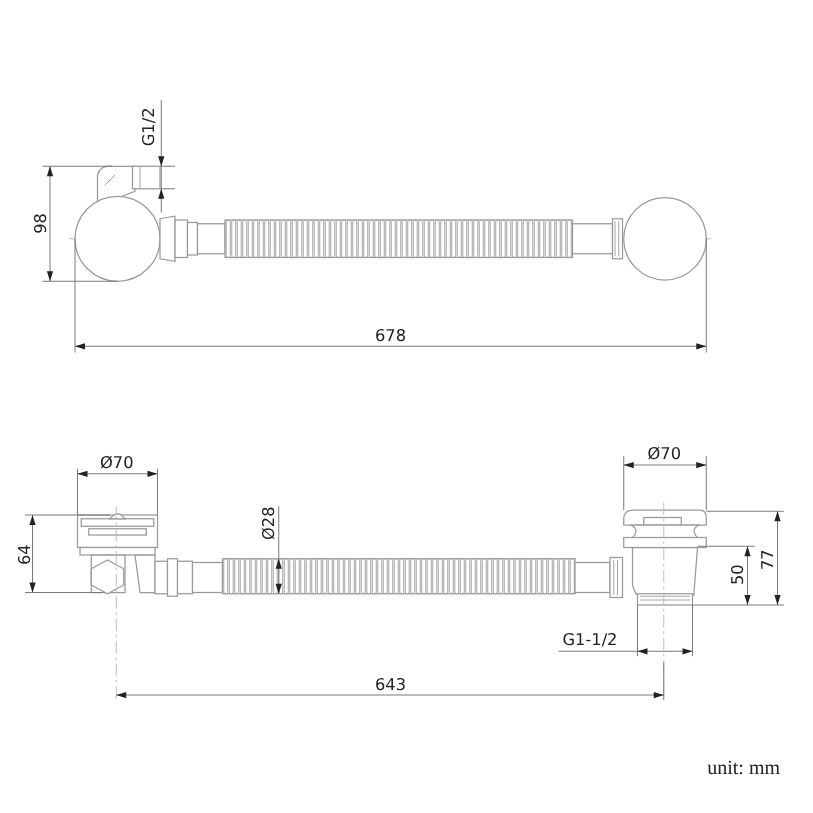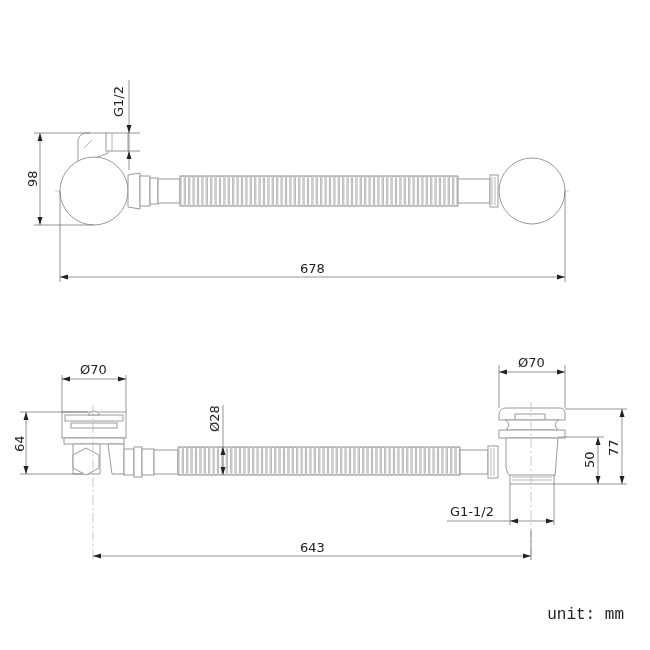--- a/index.html
+++ b/index.html
@@ -4,21 +4,21 @@
 <style>
   html, body { margin: 0; padding: 0; background: #ffffff; }
   body { width: 650px; height: 650px; position: relative; overflow: hidden; font-family: "DejaVu Sans", sans-serif; }
   svg { position: absolute; left: 0; top: 0; }
   .part { fill: #ffffff; stroke: #9a9a9a; stroke-width: 1; }
   .thin { fill: none; stroke: #a5a5a5; stroke-width: 0.8; }
   .dim { fill: none; stroke: #7a7a7a; stroke-width: 0.8; }
   .center { fill: none; stroke: #b5b5b5; stroke-width: 0.7; stroke-dasharray: 10 3 2 3; }
   .arrow { fill: #222; stroke: none; }
   .lbl { font-size: 13px; fill: #222; font-family: "DejaVu Sans", sans-serif; }
-  .unit { position: absolute; right: 26px; top: 606px; font-size: 16px; color: #222; font-family: Liberation Mono, monospace; }
+  .unit { position: absolute; right: 26px; top: 606px; font-size: 16px; color: #222; font-family: Liberation Serif, serif; }
 </style>
 </head>
 <body>
 
 <svg width="650" height="650" viewBox="0 0 650 650">
 
   <g>
 
     <line class="center" x1="55" y1="191" x2="572" y2="191"></line>
 

